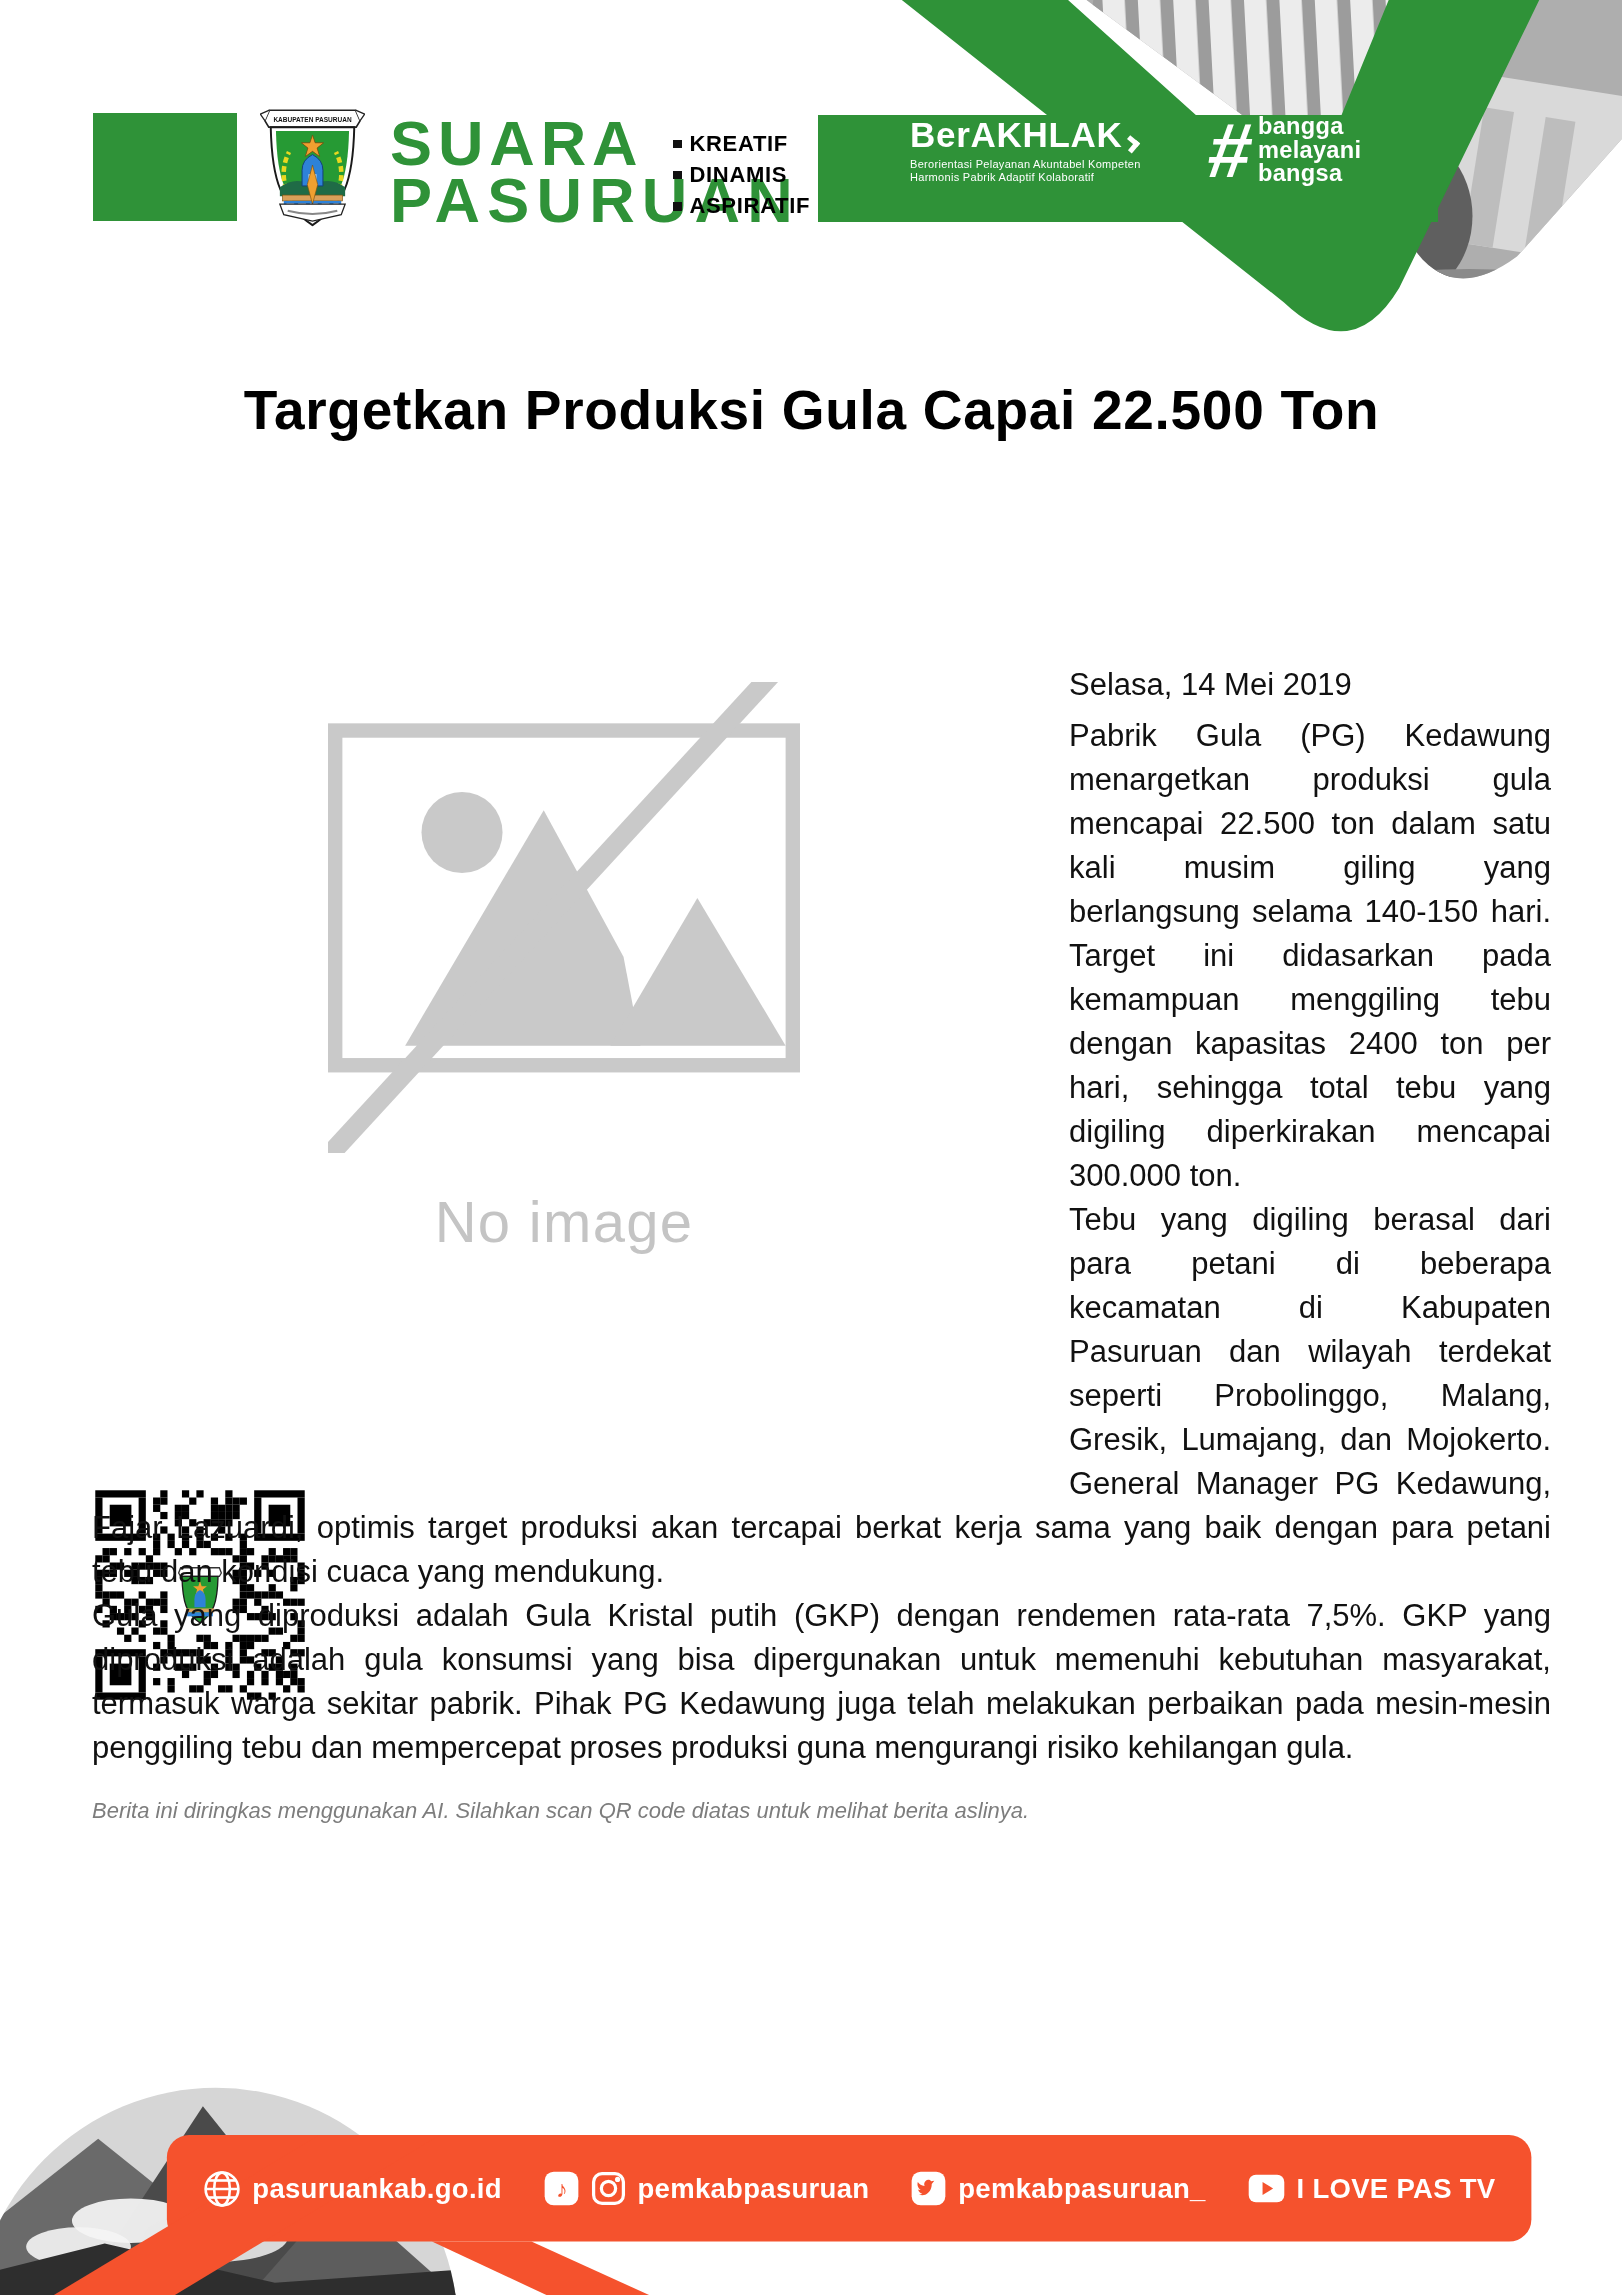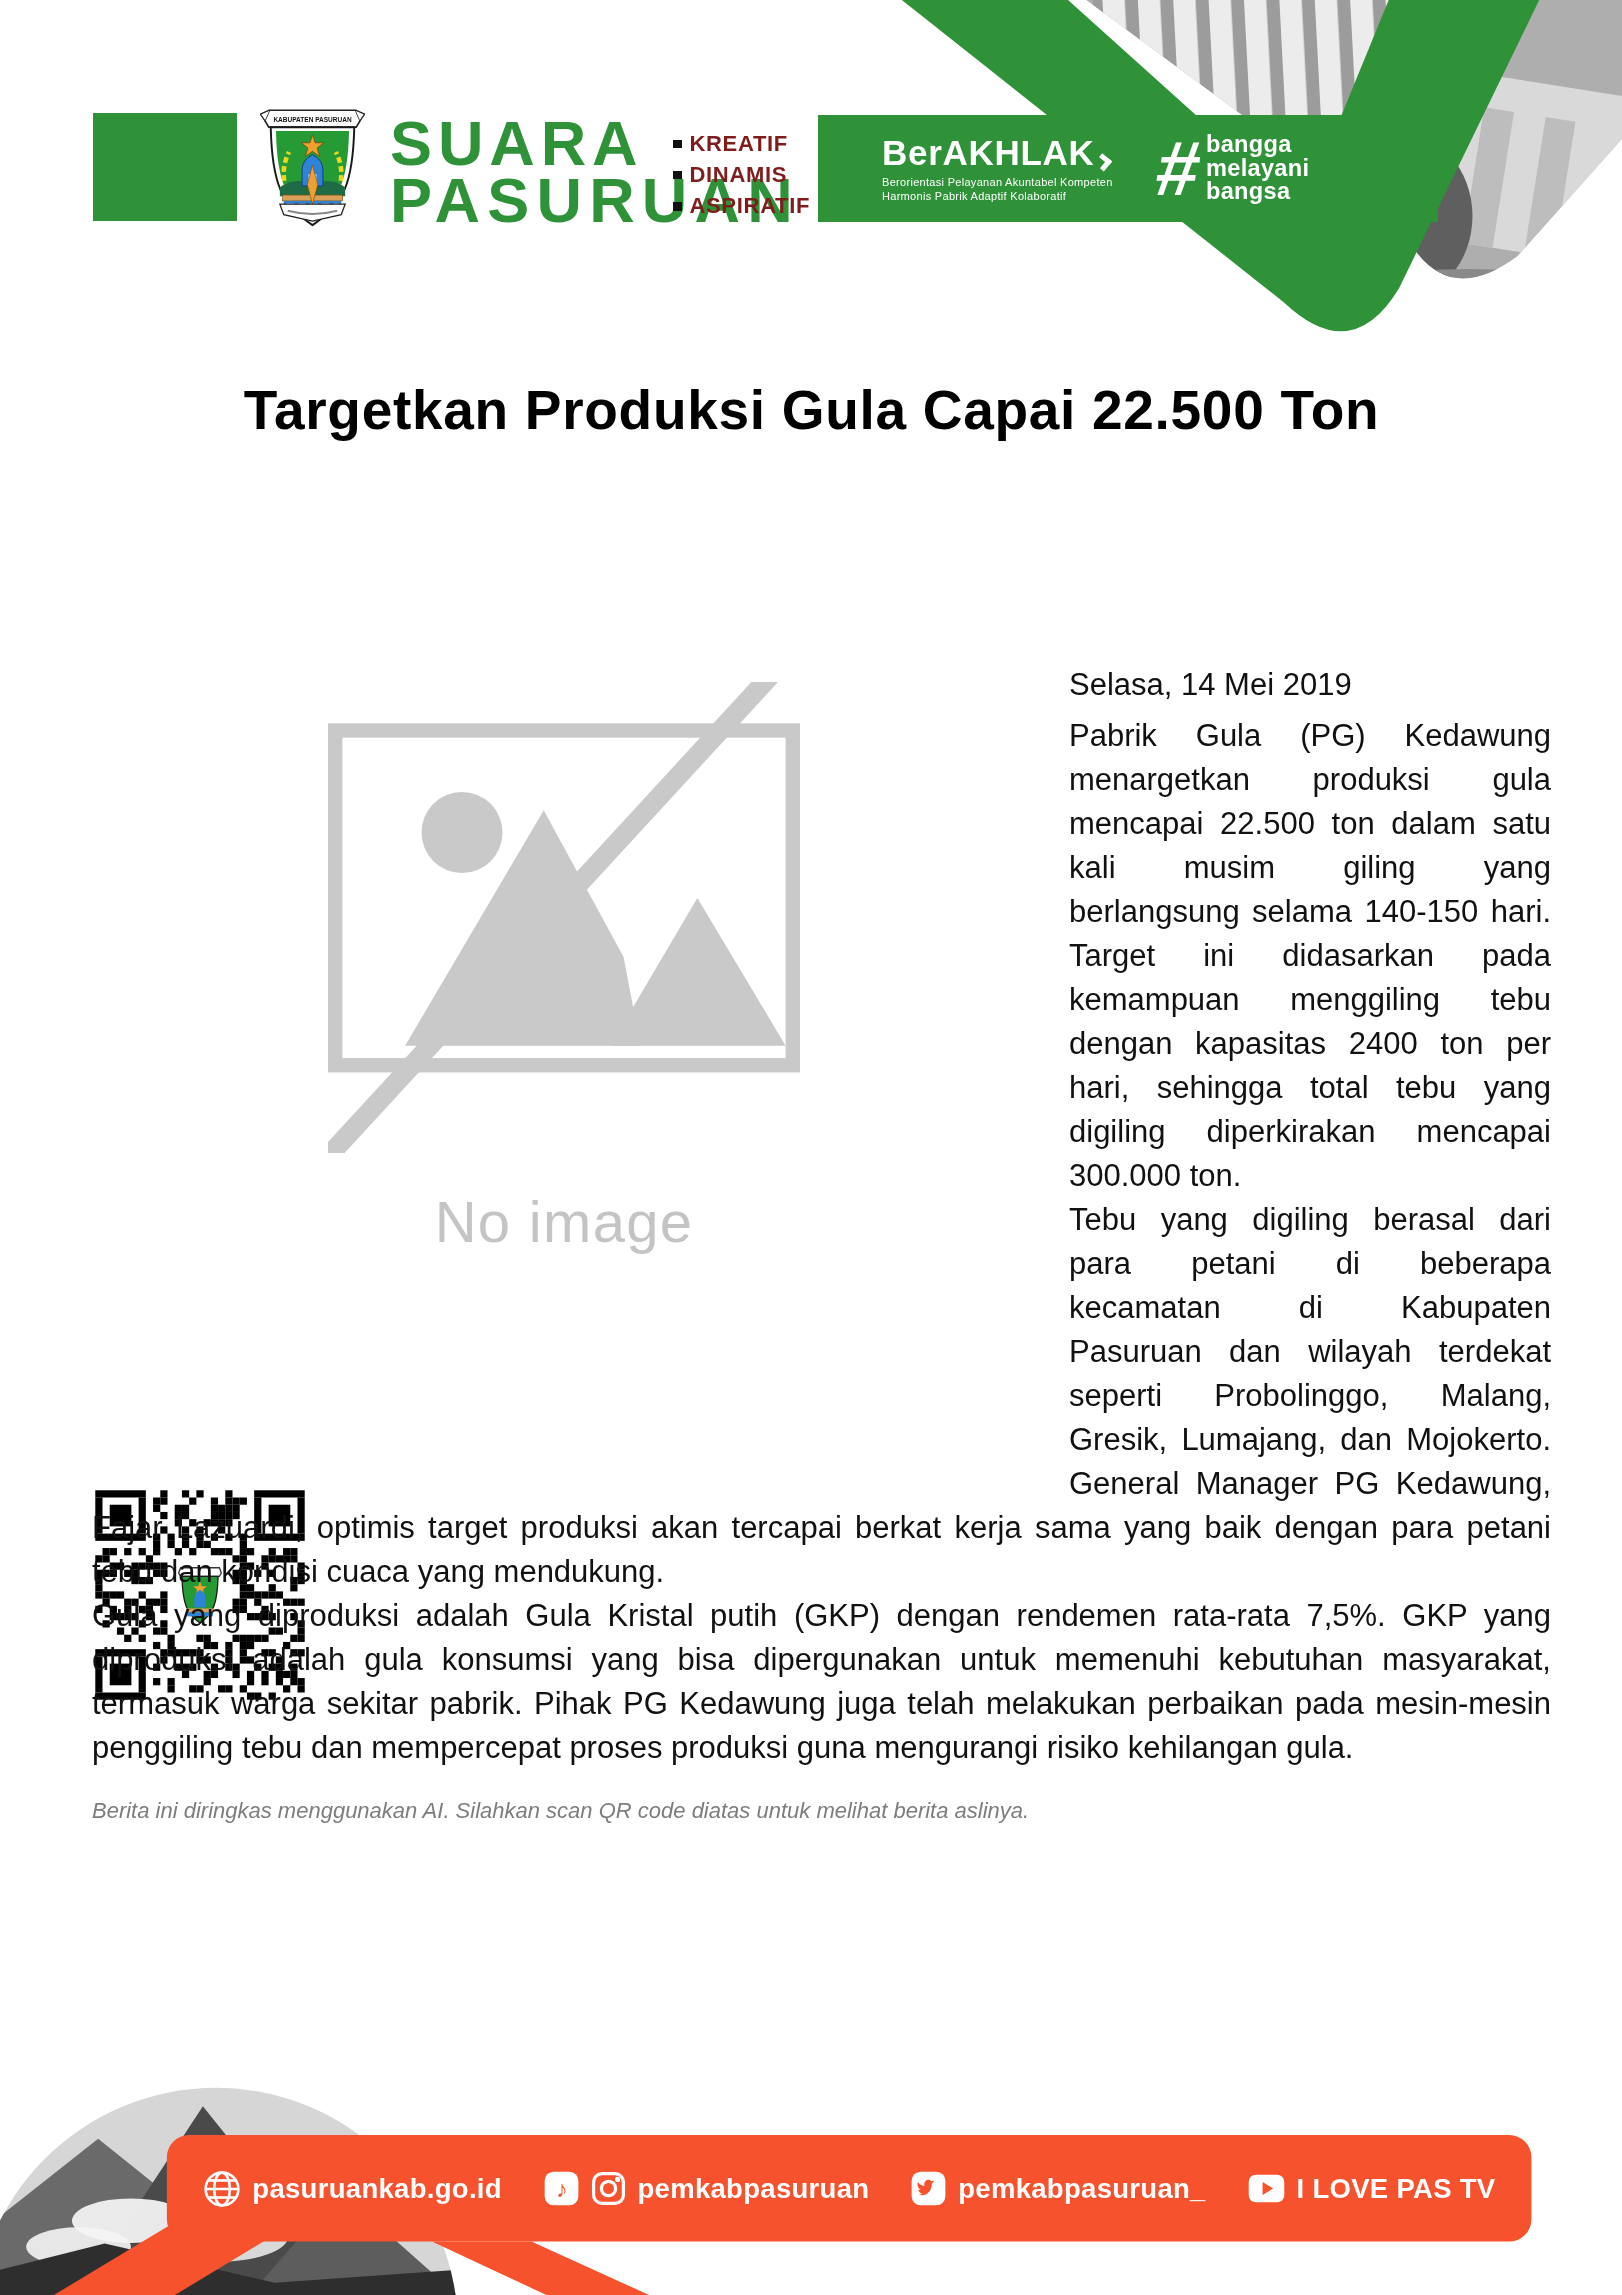--- a/index.html
+++ b/index.html
@@ -16,23 +16,23 @@
   
   .topdeco{position:absolute;top:0;left:0;}
   .green-rect{position:absolute;left:93px;top:113px;width:144px;height:108px;background:var(--green);}
   .emblem{position:absolute;left:260px;top:105px;width:105px;height:124px;}
   .logo-text{position:absolute;left:390px;top:115px;color:var(--green);font-weight:bold;line-height:0.90;}
   .logo-text .l1{font-size:63px;letter-spacing:5.9px;}
   .logo-text .l2{font-size:63px;letter-spacing:7.2px;text-align:right;}
   .values{position:absolute;left:673px;top:131px;}
   .values .v{display:flex;align-items:center;margin-bottom:5.2px;}
   .values .sq{width:8.5px;height:8.5px;background:#111;margin-right:7.9px;flex:0 0 auto;}
-  .values .vl{font-size:22px;font-weight:bold;color:#7f1d1d;letter-spacing:0.7px;}
-
-  .green-band{position:absolute;left:818px;top:115px;width:620px;height:107px;background:var(--green);display:flex;align-items:center;padding-left:64px;gap:44px;}
+  .values .vl{font-size:22px;font-weight:bold;color:#000000;letter-spacing:0.7px;}
+
+  .green-band{position:absolute;left:818px;top:115px;width:620px;height:107px;background:var(--green);display:flex;align-items:flex-start;padding-left:92px;gap:68px;}
   .berakhlak{color:#fff;position:relative;}
   .berakhlak .bt{font-size:35px;font-weight:bold;letter-spacing:0.7px;display:inline-block;}
   .berakhlak .chev{display:inline-block;width:13px;height:13px;border-top:5.9px solid #fff;border-right:5.9px solid #fff;transform:rotate(40deg) translate(1.3px,3.9px);margin-left:3.9px;}
   .berakhlak .bs{font-size:11px;line-height:1.25;margin-top:2.6px;letter-spacing:0.3px;}
   .hashtag{display:flex;align-items:center;color:#fff;}
   .hashtag .hash{font-size:77px;font-weight:bold;transform:skewX(-8deg);line-height:.8;margin-right:6.5px;}
   .hashtag .words{font-size:23.6px;font-weight:bold;line-height:1.0;letter-spacing:0.3px;}
 
   
   .title{position:absolute;left:0;top:330px;width:100%;text-align:center;font-size:55px;font-weight:bold;color:#000;letter-spacing:0.7px;margin-top:48px;}

